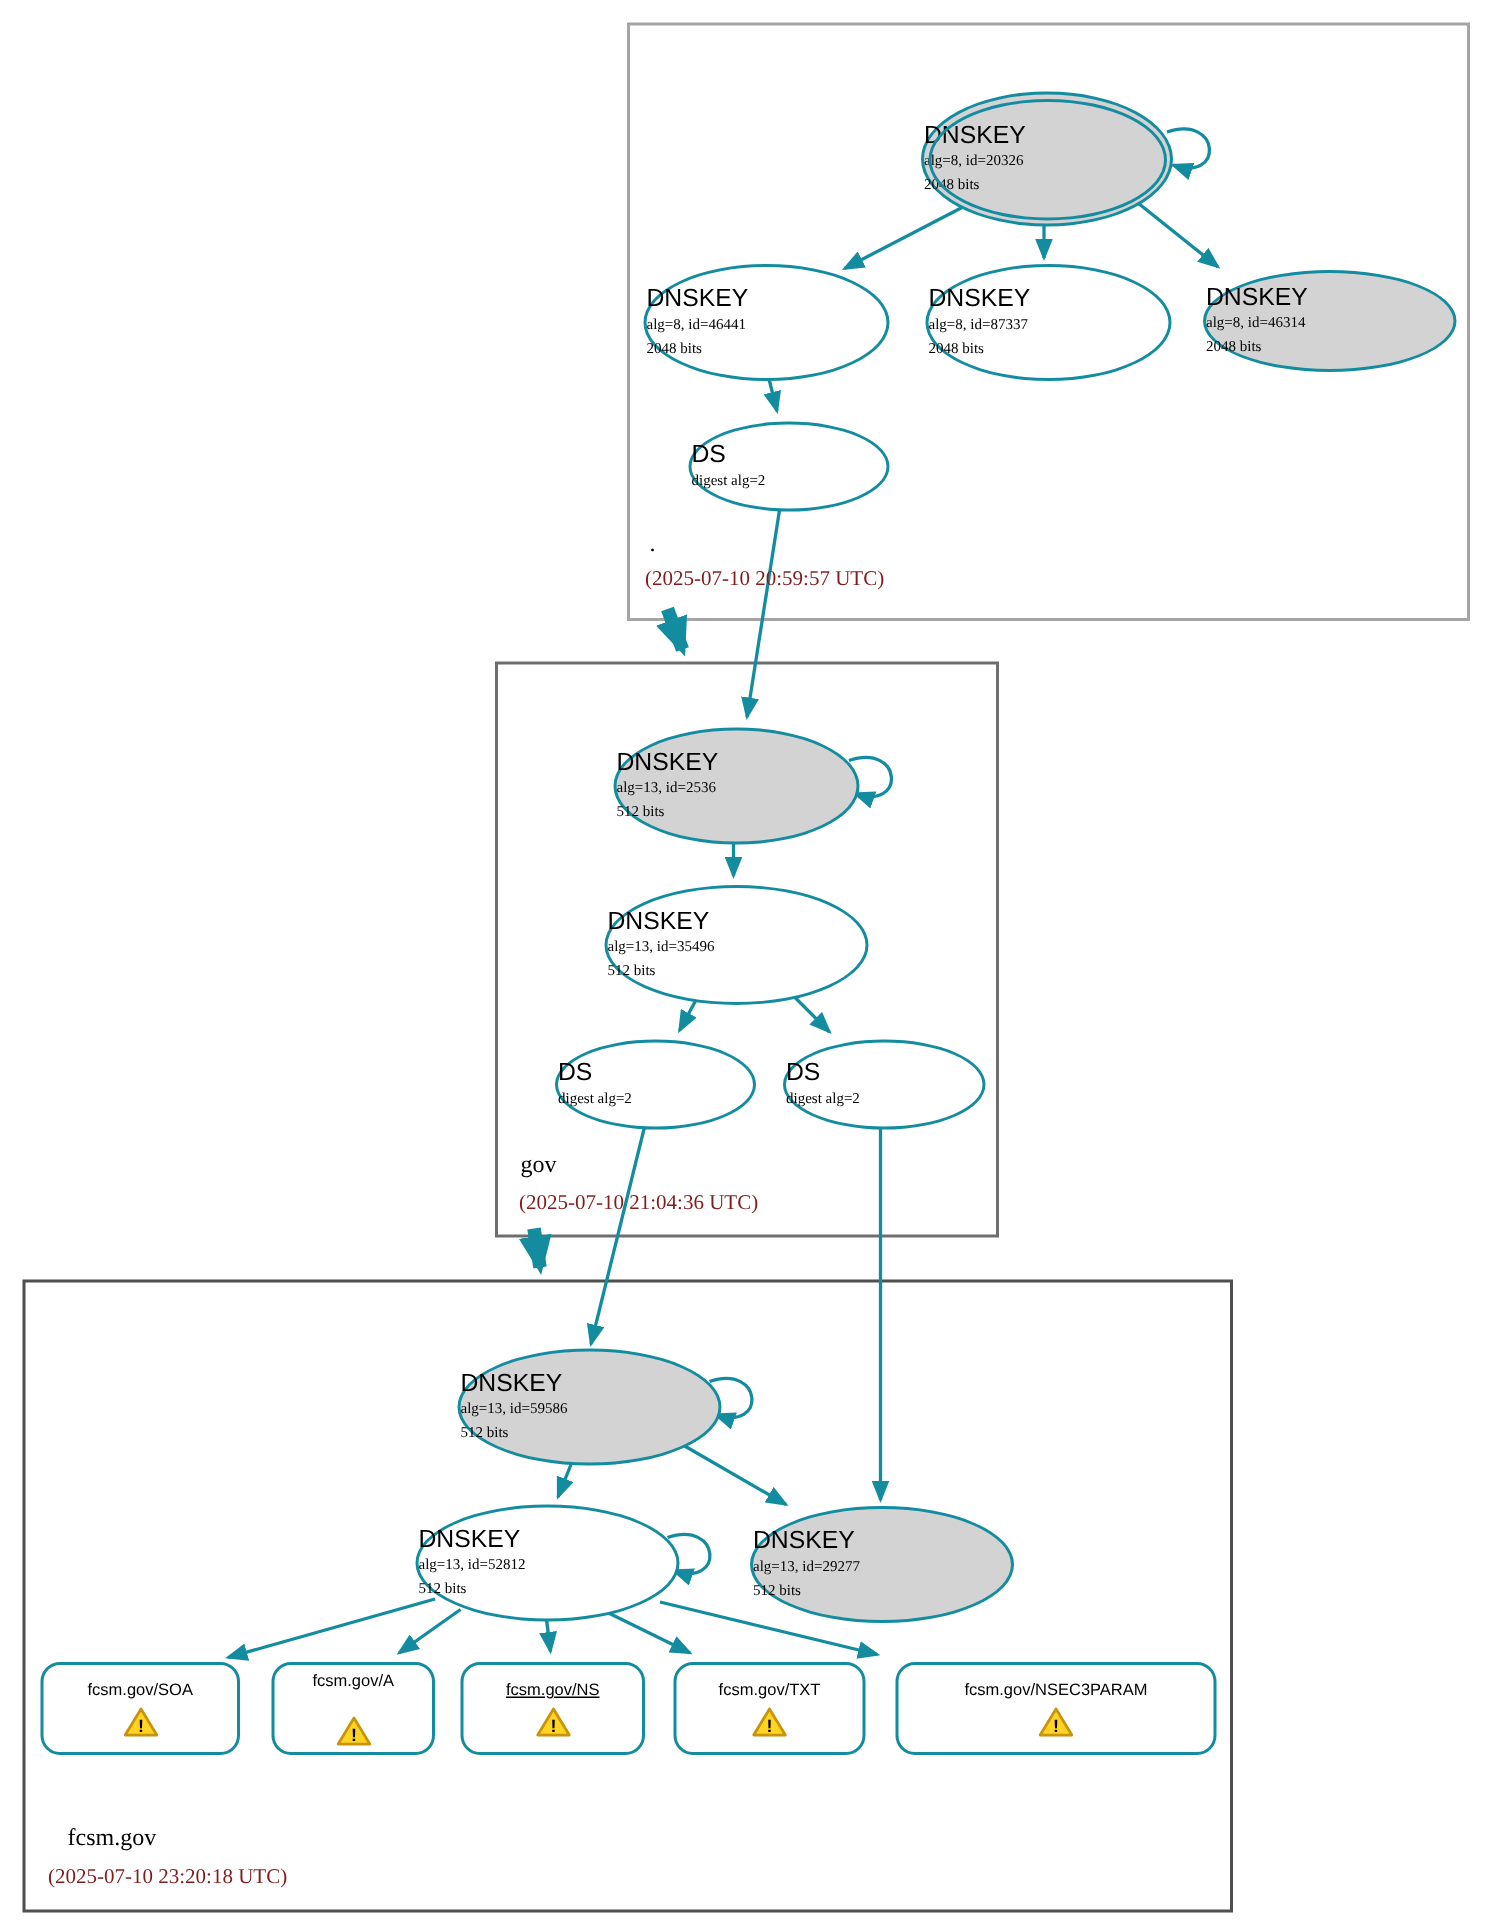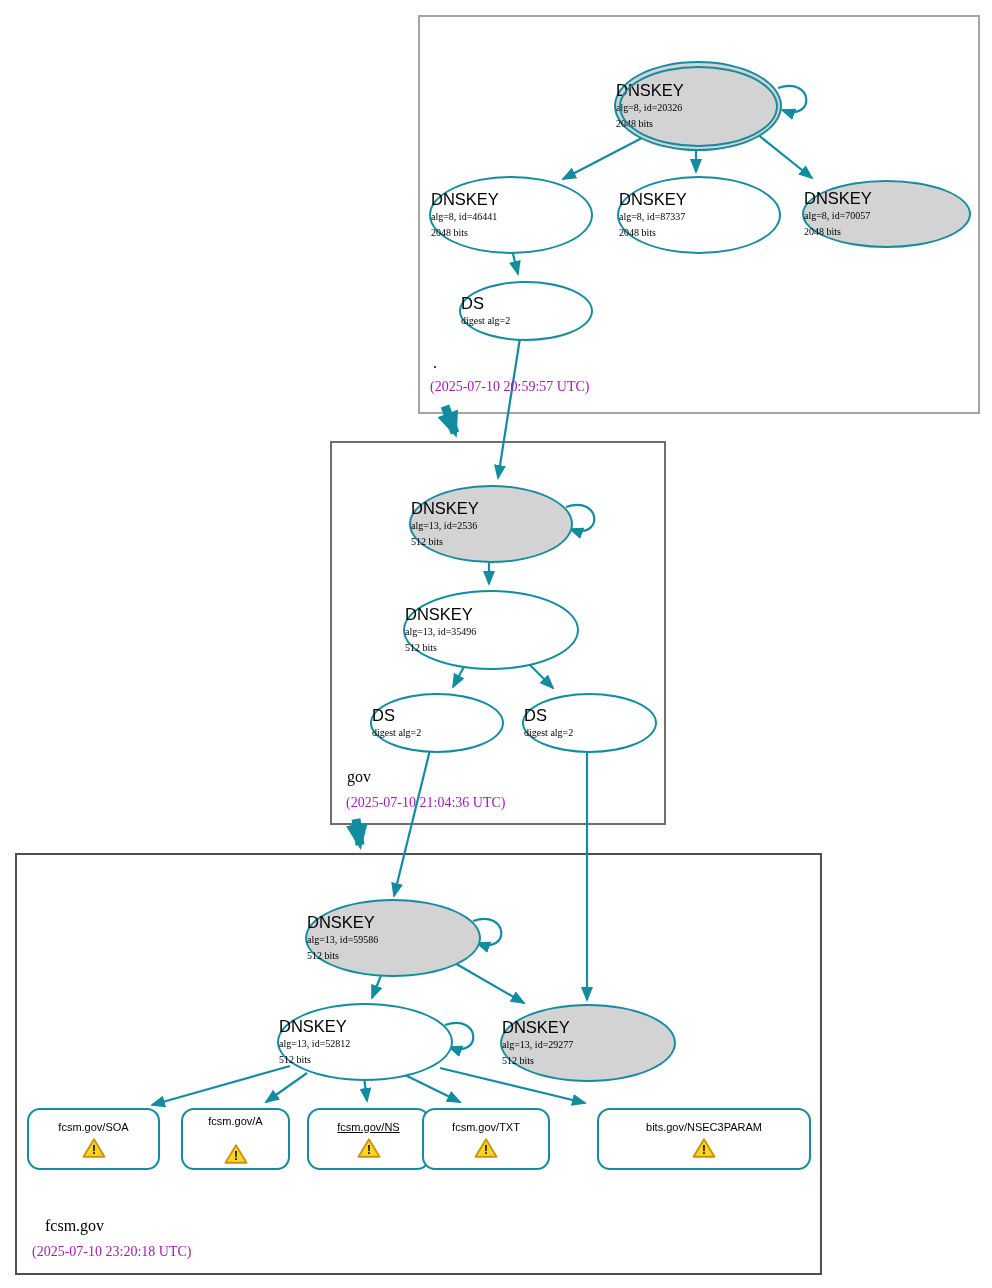--- a/index.html
+++ b/index.html
@@ -15,21 +15,21 @@
   html,body{margin:0;padding:0;background:#fff;}
   .canvas{
     position:relative;width:992px;height:1288px;background:#fff;
     font-family:"Liberation Sans",sans-serif;overflow:hidden;
   }
   .zone{position:absolute;background:#fff;}
   .zone-root{left:418px;top:15px;width:558px;height:395px;border:2px solid var(--zone-border-root);}
   .zone-gov{left:330px;top:441px;width:332px;height:380px;border:2px solid var(--zone-border-gov);}
   .zone-fcsm{left:15px;top:853px;width:803px;height:418px;border:2px solid var(--zone-border-fcsm);}
   .zlabel{position:absolute;font-family:"Liberation Serif",serif;font-size:16px;color:#000;z-index:4;}
-  .zts{position:absolute;font-family:"Liberation Serif",serif;font-size:14px;color:#a21caf;z-index:4;}
+  .zts{position:absolute;font-family:"Liberation Serif",serif;font-size:14px;color:#7f1d1d;z-index:4;}
   .edges{position:absolute;left:0;top:0;z-index:2;pointer-events:none;}
   .edges path{stroke:var(--edge-teal);fill:none;stroke-width:2.2px;}
   .edges path.thick{stroke-width:9px;}
   .edges marker path{fill:var(--edge-teal);stroke:none;}
   .node{
     position:absolute;z-index:3;border:2.2px solid var(--edge-teal);border-radius:50%;
     background:var(--node-fill-white);display:flex;flex-direction:column;
     align-items:flex-start;justify-content:center;text-align:center;color:#000;
   }
   .node.gray{background:var(--node-fill-gray);}
@@ -112,21 +112,21 @@
     <div class="nd">alg=8, id=46441</div>
     <div class="nd">2048 bits</div>
   </div>
   <div class="node" style="left:617px;top:176px;width:160px;height:74px;">
     <div class="nt">DNSKEY</div>
     <div class="nd">alg=8, id=87337</div>
     <div class="nd">2048 bits</div>
   </div>
   <div class="node gray" style="left:802px;top:180px;width:165px;height:64px;">
     <div class="nt">DNSKEY</div>
-    <div class="nd">alg=8, id=70057</div>
+    <div class="nd">alg=8, id=46314</div>
     <div class="nd">2048 bits</div>
   </div>
   <div class="node" style="left:459px;top:281px;width:130px;height:56px;">
     <div class="nt">DS</div>
     <div class="nd">digest alg=2</div>
   </div>
 
   <div class="node gray" style="left:409px;top:485px;width:160px;height:74px;">
     <div class="nt">DNSKEY</div>
     <div class="nd">alg=13, id=2536</div>
@@ -176,28 +176,28 @@
         <text x="14" y="19" text-anchor="middle">!</text>
     </svg>
   </div>
   <div class="rrset" style="left:307px;top:1108px;width:119px;text-decoration:underline;">
     <div class="rl">fcsm.gov/NS</div>
     <svg class="warn" width="26" height="22" viewBox="0 0 28 24">
       <path class="tri" d="M14 2.5 L25.5 21.5 L2.5 21.5 Z"></path>
         <text x="14" y="19" text-anchor="middle">!</text>
     </svg>
   </div>
-  <div class="rrset" style="left:422px;top:1108px;width:124px;">
+  <div class="rrset" style="left:449px;top:1108px;width:124px;">
     <div class="rl">fcsm.gov/TXT</div>
     <svg class="warn" width="26" height="22" viewBox="0 0 28 24">
       <path class="tri" d="M14 2.5 L25.5 21.5 L2.5 21.5 Z"></path>
         <text x="14" y="19" text-anchor="middle">!</text>
     </svg>
   </div>
   <div class="rrset" style="left:597px;top:1108px;width:210px;">
-    <div class="rl">bits.gov/NSEC3PARAM</div>
+    <div class="rl">fcsm.gov/NSEC3PARAM</div>
     <svg class="warn" width="26" height="22" viewBox="0 0 28 24">
       <path class="tri" d="M14 2.5 L25.5 21.5 L2.5 21.5 Z"></path>
         <text x="14" y="19" text-anchor="middle">!</text>
     </svg>
   </div>
 
 </div>
 
 </body></html>

